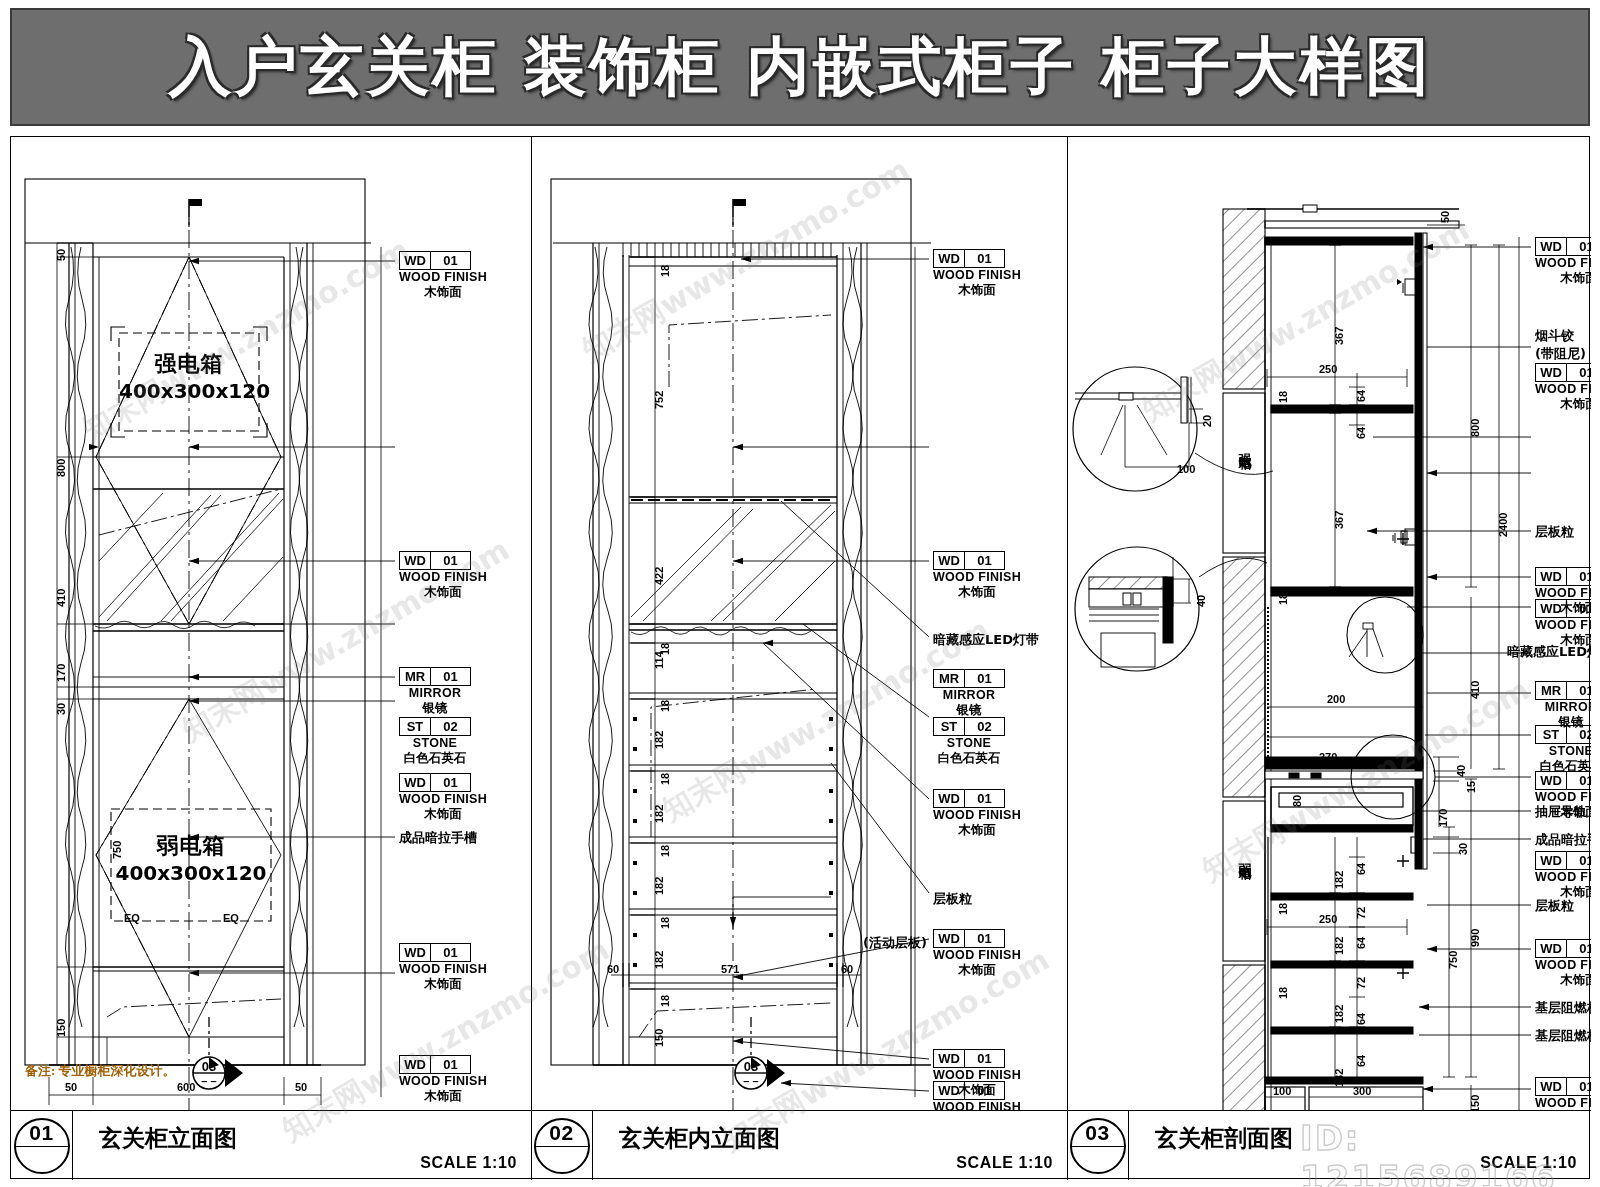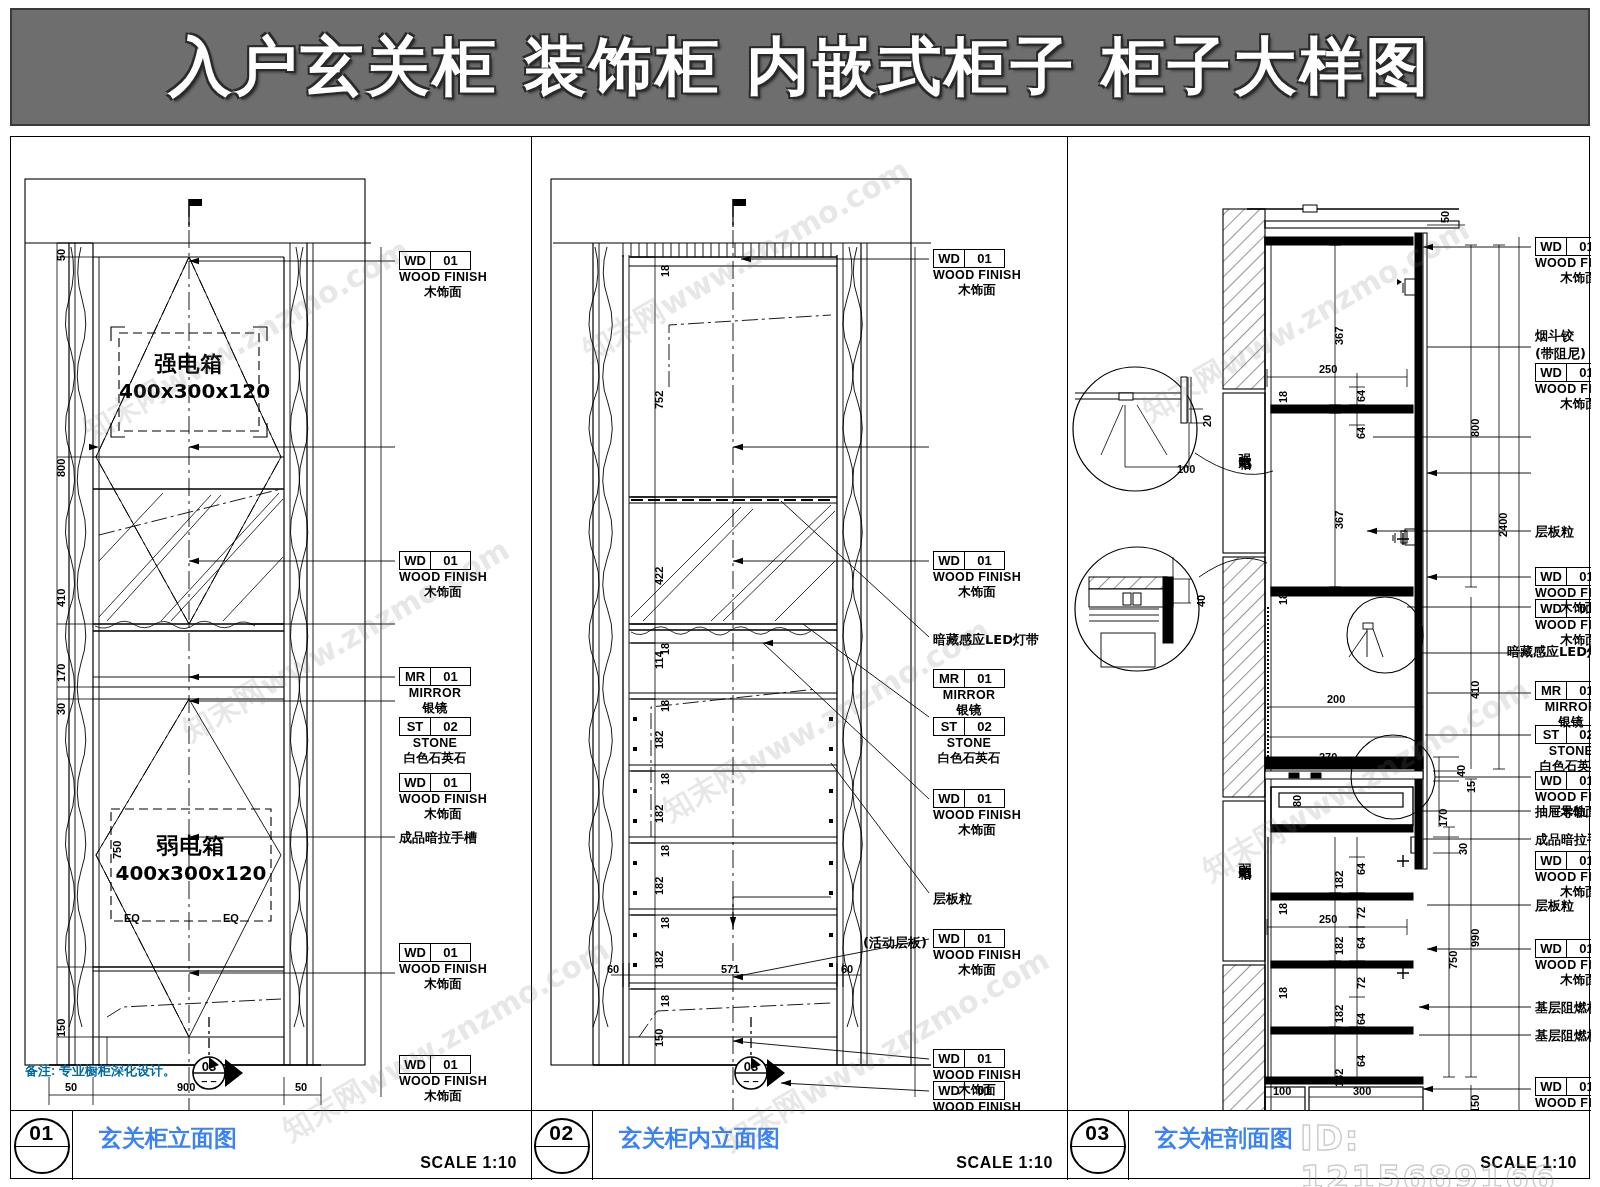--- a/index.html
+++ b/index.html
@@ -41,26 +41,26 @@
   .tb-num .circ{
      position:absolute; left:50%; top:50%; transform:translate(-50%,-50%);
      width:56px; height:56px; border-radius:50%; border:2px solid #000;
      display:flex; flex-direction:column; align-items:center; justify-content:flex-start;
   }
   .tb-num .circ b{ font-size:21px; line-height:26px; font-weight:bold; letter-spacing:.5px; }
   .tb-num .circ .bar{ width:56px; border-top:1.6px solid #000; margin-top:0px; }
   .tb-num .circ .dash{ font-size:15px; letter-spacing:2px; line-height:13px; }
   .tb-body{ flex:1; position:relative; }
   .tb-title{ position:absolute; left:26px; top:12px; font-size:23px; font-weight:bold;
-             font-family:"DejaVu Sans","Liberation Sans",sans-serif; color:#3b82f6; }
+             font-family:"DejaVu Sans","Liberation Sans",sans-serif; color:#000000; }
   .tb-scale{ position:absolute; right:14px; bottom:8px; font-size:16px; font-weight:bold;
              letter-spacing:.6px; }
 
-  .note{ position:absolute; font-size:13px; font-weight:bold; color:#0369a1;
-         font-family:Liberation Sans, sans-serif; }
+  .note{ position:absolute; font-size:13px; font-weight:bold; color:#a16207;
+         font-family:Liberation Serif, serif; }
 
   
   .mtag{ position:absolute; }
   .mtag .box{ display:flex; border:1.4px solid #000; height:19px; width:72px; }
   .mtag .box .c1{ flex:0 0 31px; border-right:1.4px solid #000;
       display:flex; align-items:center; justify-content:center; font-size:13px; font-weight:bold; }
   .mtag .box .c2{ flex:1; display:flex; align-items:center; justify-content:center;
       font-size:13px; font-weight:bold; }
   .mtag .en{ text-align:center; font-size:12.5px; font-weight:bold; letter-spacing:.3px;
       margin-top:0px; white-space:nowrap; }
@@ -263,21 +263,21 @@
 
         <div class="dim v" style="left:44px; top:124px;">50</div>
         <div class="dim v" style="left:44px; top:340px;">800</div>
         <div class="dim v" style="left:44px; top:470px;">410</div>
         <div class="dim v" style="left:44px; top:545px;">170</div>
         <div class="dim v" style="left:44px; top:578px;">30</div>
         <div class="dim v" style="left:100px; top:722px;">750</div>
         <div class="dim v" style="left:44px; top:900px;">150</div>
 
         <div class="dim" style="left:54px; top:944px;">50</div>
-        <div class="dim" style="left:166px; top:944px;">900</div>
+        <div class="dim" style="left:166px; top:944px;">600</div>
         <div class="dim" style="left:284px; top:944px;">50</div>
 
         <div class="dim" style="left:113px; top:775px;">EQ</div>
         <div class="dim" style="left:212px; top:775px;">EQ</div>
 
         <div class="eqbox" style="left:108px; top:212px; width:140px;">
           <div class="n">强电箱</div>
           <div class="d">400x300x120</div>
         </div>
 

